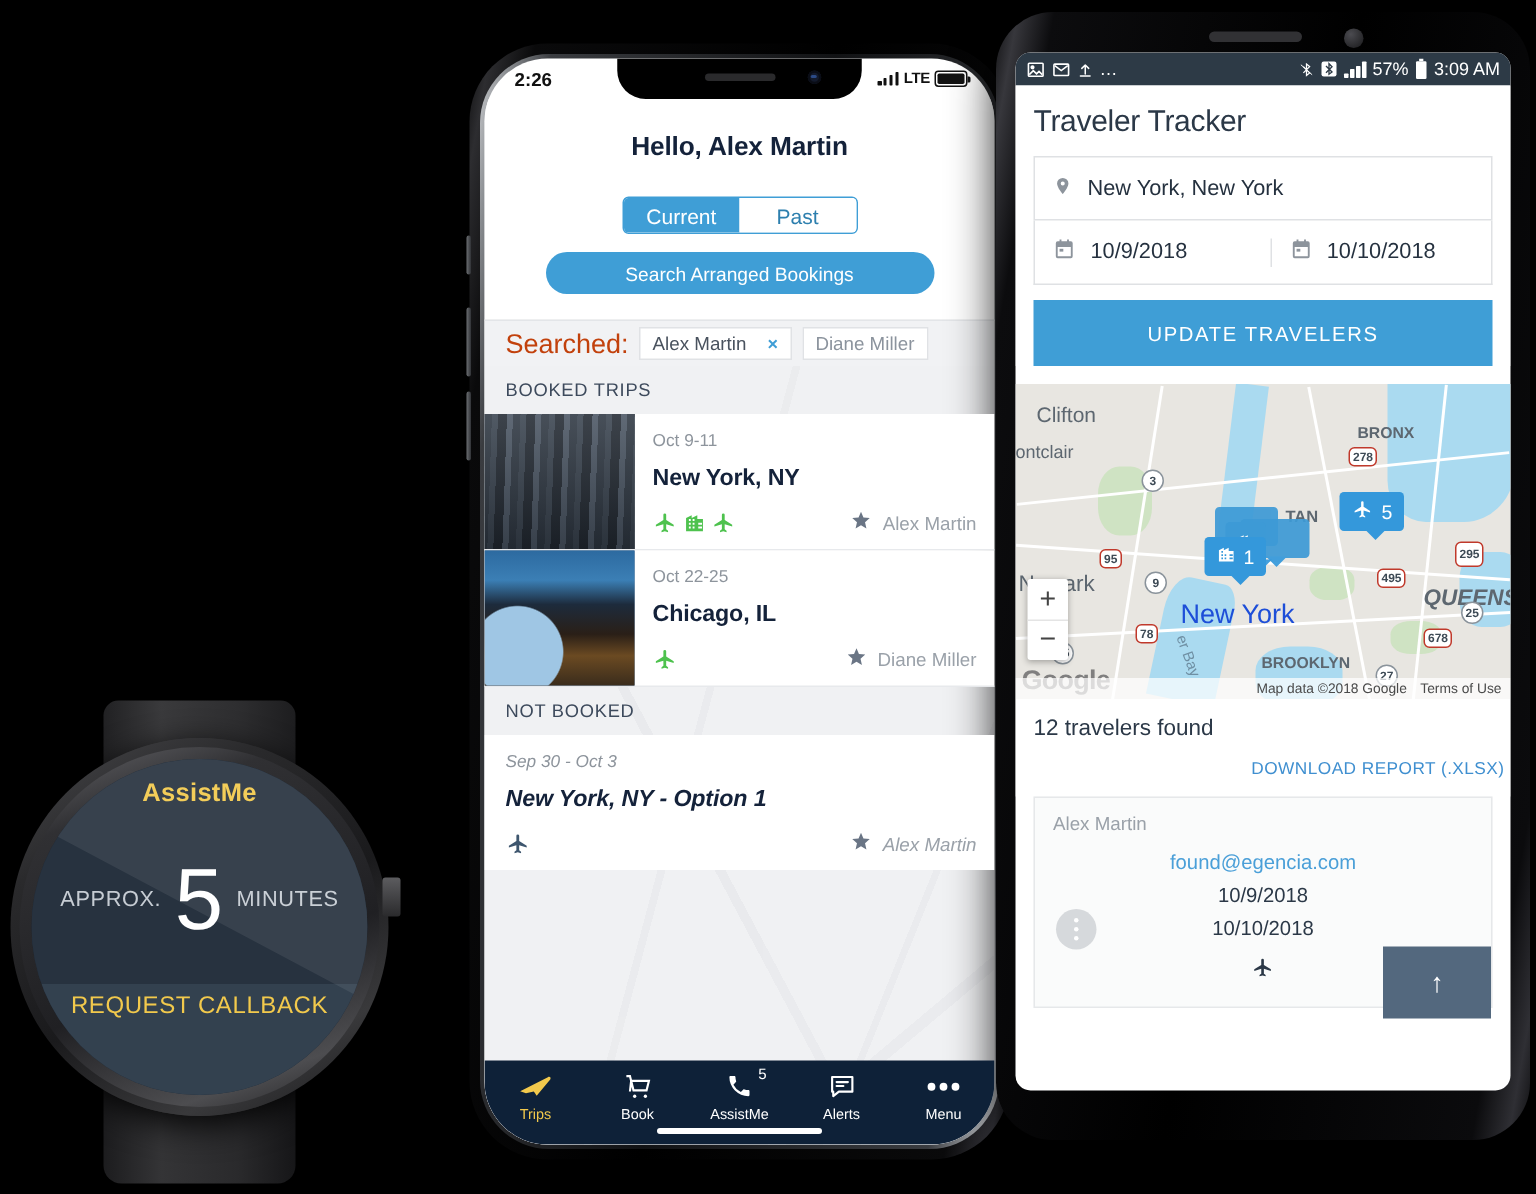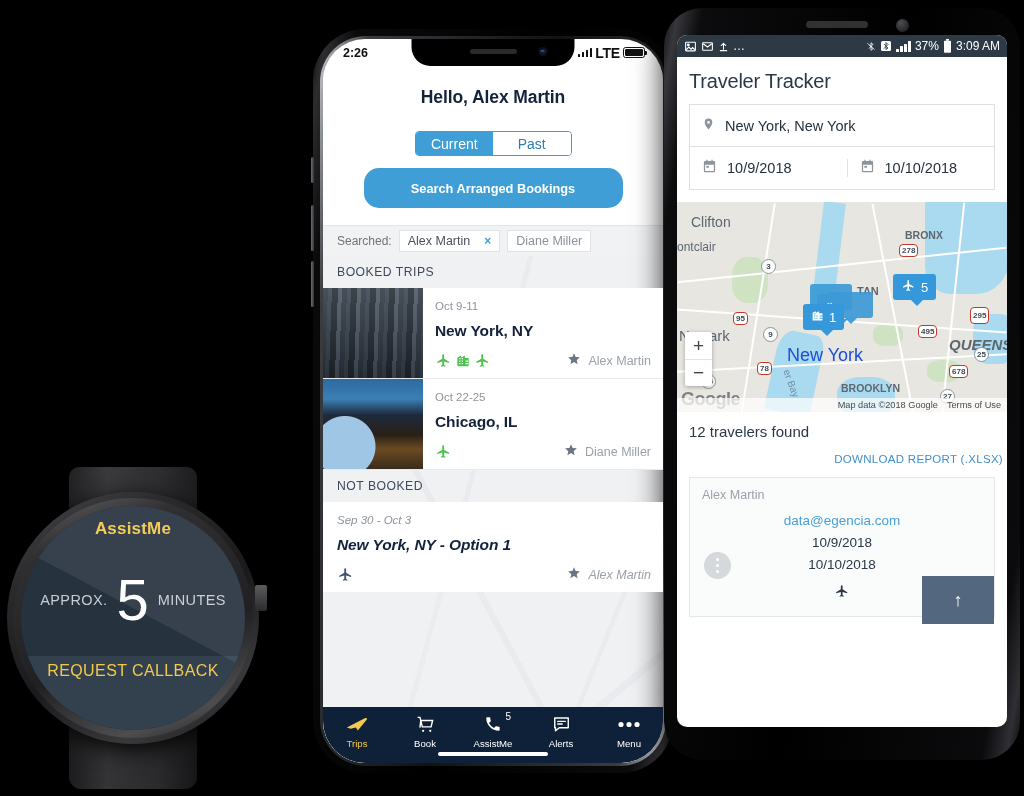--- a/index.html
+++ b/index.html
@@ -62,37 +62,37 @@
     background:#131a2c; box-shadow:inset 0 0 0 1.5px #0a0d16; }
   .ip-cam:after{content:"";position:absolute;left:2px;top:2.5px;width:4px;height:2px;border-radius:2px;background:#2b4a86;}
   .ip-status{ position:absolute; top:0; left:0; right:0; height:27px; z-index:20;
     display:flex; align-items:center; justify-content:space-between; padding:0 18px 0 20px;
     font-size:12.5px; font-weight:700; color:#111; }
   .ip-status .right{ display:flex; align-items:center; gap:3px; }
   .bars{ display:flex; align-items:flex-end; gap:1.4px; height:9px; }
   .bars i{ width:2.6px; background:#111; border-radius:.5px; display:block; }
   .bars i:nth-child(1){height:3.5px}.bars i:nth-child(2){height:5.2px}
   .bars i:nth-child(3){height:7px}.bars i:nth-child(4){height:9px}
-  .lte{ font-size:14px; font-weight:800; letter-spacing:-.2px; }
+  .lte{ font-size:10px; font-weight:800; letter-spacing:-.2px; }
   .batt{ width:22px; height:10.5px; border:1.4px solid #111; border-radius:2.6px; position:relative; }
   .batt:after{content:"";position:absolute;right:-3.4px;top:3px;width:2px;height:4px;background:#111;border-radius:0 1px 1px 0;}
   .batt i{ position:absolute; left:1.2px; top:1.2px; bottom:1.2px; width:17.5px; background:#111; border-radius:1.2px; display:block;}
 
   .ip-content{ position:absolute; top:27px; left:0; right:0; bottom:0; background:#fff; }
   .ip-hello{ text-align:center; font-size:17.5px; font-weight:700; color:#14223a; padding:21px 0 0; letter-spacing:-.1px; }
   .seg{ margin:23px auto 0; width:157px; height:25px; display:flex;
     border:1px solid #3f9ed6; border-radius:4px; overflow:hidden; }
   .seg div{ flex:1; display:flex; align-items:center; justify-content:center; font-size:14px; cursor:pointer;}
   .seg .on{ background:#3f9ed6; color:#fff; }
   .seg .off{ background:#fff; color:#2d7fae; }
-  .searchbtn{ margin:12px auto 0; width:259px; height:40px; border-radius:15px; background:#3f9ed6;
-    color:#fff; font-size:12.8px; display:flex; align-items:center; justify-content:center; cursor:pointer;font-weight:bold; }
+  .searchbtn{ margin:12px auto 0; width:259px; height:28px; border-radius:15px; background:#3f9ed6;
+    color:#fff; font-size:12.8px; display:flex; align-items:center; justify-content:center; cursor:pointer; }
   .searched{ margin-top:17px; height:31px; background:#f1f2f4; display:flex; align-items:center;
     padding:0 10px 0 14px; gap:7px; border-top:1px solid #e3e5e8; }
-  .searched .lbl{ font-size:12px; color:#737373; }
+  .searched .lbl{ font-size:18px; color:#c2410c; }
   .chip{ height:22px; background:#fff; border:1px solid #e0e2e5; display:flex; align-items:center;
     padding:0 8px; font-size:12.5px; color:#49525e; gap:14px; }
   .chip .x{ color:#3f9ed6; font-size:12px; font-weight:700; cursor:pointer; }
   .chip.b{ color:#8b939d; }
 
   .mapbg{ position:relative; background:#f0f1f3; }
   .mapbg:before{
     content:""; position:absolute; inset:0; opacity:.5;
     background-image:
       linear-gradient(62deg, transparent 48.6%, #e3e5e9 48.6%, #e3e5e9 49.6%, transparent 49.6%),
@@ -451,21 +451,21 @@
                 <rect x="2" y="2" width="20" height="20" rx="3" fill="currentColor"></rect>
                 <path d="M8 8l8 8-4 3V5l4 4-8 8" fill="none" stroke="#2d3a46" stroke-width="1.8"></path>
               </svg>
             </span>
           <span class="bars" style="height:11px;">
               <i style="background:#fff;height:3px;"></i>
               <i style="background:#fff;height:5.5px;"></i>
               <i style="background:#fff;height:8px;"></i>
               <i style="background:#fff;height:11px;"></i>
             </span>
-          <span>37%</span>
+          <span>57%</span>
           <span>
               <svg width="9" height="14" viewBox="0 0 12 20" fill="currentColor">
                 <rect x="4" y="0" width="4" height="2.5"></rect>
                 <rect x="1" y="2.5" width="10" height="17" rx="1.2"></rect>
               </svg>
             </span>
           <span>3:09 AM</span>
         </div>
       </div>
 
@@ -487,20 +487,21 @@
             <span>10/9/2018</span>
           </div>
           <div>
             <span style="color:#8d949c;"><svg width="15" height="15" viewBox="0 0 24 24" fill="currentColor">
                   <path d="M7 1v2H5a2 2 0 0 0-2 2v14a2 2 0 0 0 2 2h14a2 2 0 0 0 2-2V5a2 2 0 0 0-2-2h-2V1h-2v2H9V1H7zm12 8v10H5V9h14z"></path>
                   <rect x="7" y="11" width="4" height="3"></rect>
                 </svg></span>
             <span>10/10/2018</span>
           </div>
         </div>
+        <div class="upd">UPDATE TRAVELERS</div>
       </div>
 
       <div class="mapwrap">
         <div class="water" style="left:248px;top:0;width:85px;height:92px;border-radius:0 0 40% 30%;"></div>
         <div class="water" style="left:140px;top:0;width:22px;height:115px;transform:rotate(7deg);"></div>
         <div class="water" style="left:95px;top:130px;width:46px;height:82px;border-radius:30% 20% 0 0;transform:rotate(12deg);"></div>
         <div class="water" style="left:160px;top:175px;width:58px;height:40px;border-radius:40%;"></div>
         <div class="water" style="left:296px;top:112px;width:42px;height:50px;border-radius:35%;"></div>
         <div class="green" style="left:55px;top:55px;width:36px;height:46px;"></div>
         <div class="green" style="left:196px;top:122px;width:30px;height:22px;"></div>
@@ -525,21 +526,21 @@
 
         <div class="shieldI" style="left:222px;top:42px;height:13px;">278</div>
         <div class="shieldI" style="left:293px;top:105px;height:17px;">295</div>
         <div class="shieldI" style="left:241px;top:123px;height:13px;">495</div>
         <div class="shieldI" style="left:56px;top:110px;height:13px;">95</div>
         <div class="shieldI" style="left:80px;top:160px;height:13px;">78</div>
         <div class="shieldI" style="left:272px;top:163px;height:13px;">678</div>
         <div class="shieldS" style="left:86px;top:125px;">9</div>
         <div class="shieldS" style="left:84px;top:57px;">3</div>
         <div class="shieldS" style="left:297px;top:145px;">25</div>
-        <div class="shieldS" style="left:263px;top:187px;">27</div>
+        <div class="shieldS" style="left:240px;top:187px;">27</div>
         <div class="shieldS" style="left:24px;top:172px;">95</div>
 
         <div class="pin dim" style="left:133px;top:82px;width:42px;"></div>
         <div class="pin dim" style="left:150px;top:90px;width:46px;"></div>
         <div class="pin dim" style="left:140px;top:92px;">
           <span><svg width="11" height="11" viewBox="0 0 24 24" fill="#fff">
                 <path d="M3 21V7l6-3v3l6-3v4h6v13H3zm3-3h2v-2H6v2zm0-4h2v-2H6v2zm4 4h2v-2h-2v2zm6 0h4v-2h-4v2z"></path>
               </svg></span>
         </div>
         <div class="pin" style="left:126px;top:102px;">
@@ -572,21 +573,21 @@
       </div>
 
       <div class="trav">
         <div class="nm">Alex Martin</div>
         <div class="kebab">
             <i></i>
             <i></i>
             <i></i>
           </div>
         <div class="ctr">
-          <div class="lnk">data@egencia.com</div>
+          <div class="lnk">found@egencia.com</div>
           <div class="dt">10/9/2018</div>
           <div class="dt">10/10/2018</div>
         </div>
         <div class="plane"><svg width="16" height="14" viewBox="0 0 24 24" fill="currentColor">
               <path d="M21 16v-2l-8-5V3.5A1.5 1.5 0 0 0 11.5 2 1.5 1.5 0 0 0 10 3.5V9l-8 5v2l8-2.5V19l-2 1.5V22l3.5-1 3.5 1v-1.5L13 19v-5.5z"></path>
             </svg></div>
         <div class="fab">
           <span>↑</span>
         </div>
       </div>

